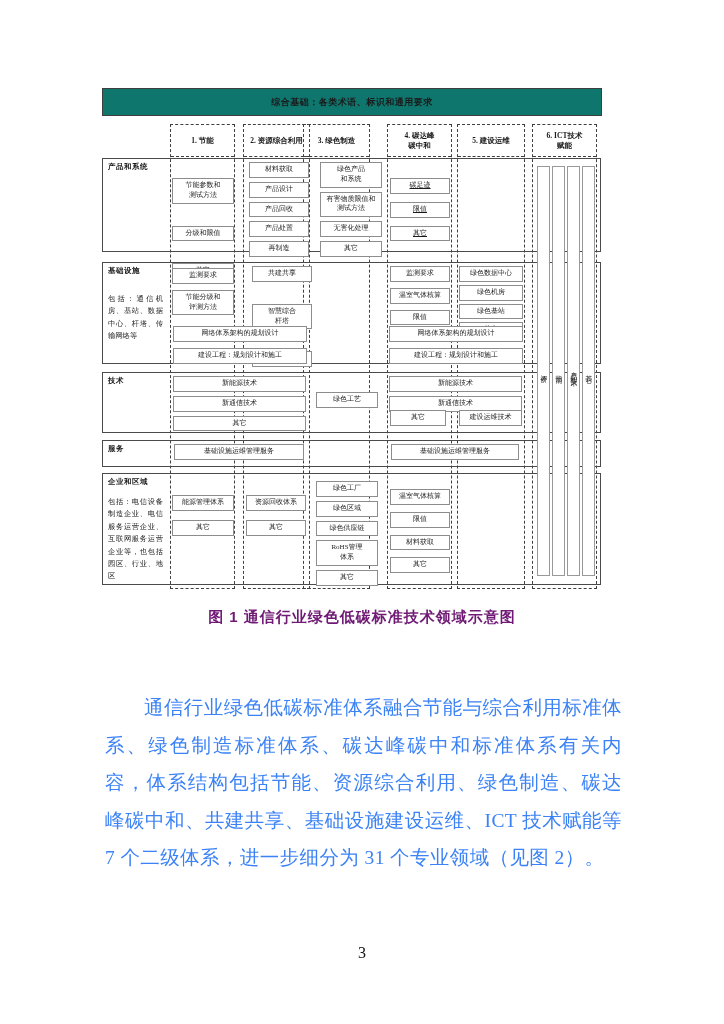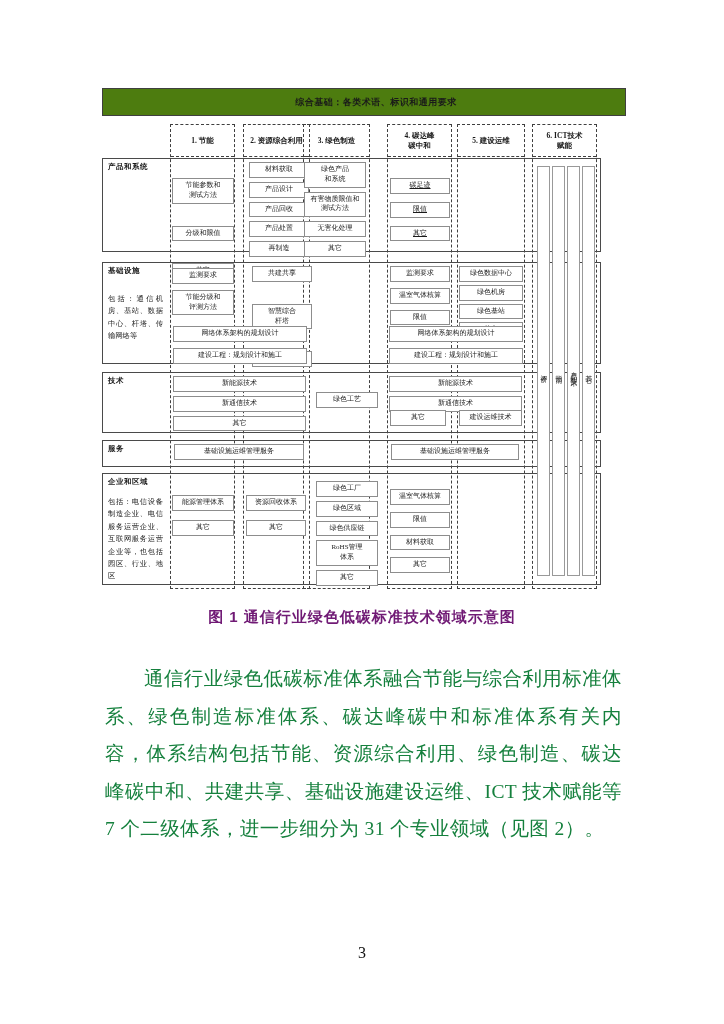--- a/index.html
+++ b/index.html
@@ -3,21 +3,21 @@
 <meta charset="utf-8">
 <style>
   html,body{margin:0;padding:0;background:#fff;}
   .page{position:relative;width:724px;height:1024px;background:#ffffff;overflow:hidden;
         font-family:"Liberation Serif","DejaVu Serif",serif;color:#1a1a1a;}
 
   
   .diagram{position:absolute;left:100px;top:86px;width:508px;height:506px;}
   .banner{position:absolute;left:2px;top:2px;width:498px;height:26px;
           border:1.5px solid #3f3f3f;display:flex;align-items:center;justify-content:center;
-          font-size:9px;font-weight:bold;letter-spacing:.5px;background:#4d7c0f;padding-left:24px;}
+          font-size:9px;font-weight:bold;letter-spacing:.5px;background:#0f766e;}
   .dcol{position:absolute;top:38px;height:465px;border:1px dashed #3f3f3f;box-sizing:border-box;}
   .col-head{height:31px;border-bottom:1px dashed #3f3f3f;display:flex;align-items:center;
             justify-content:center;text-align:center;font-size:7.5px;font-weight:bold;
             white-space:pre-line;line-height:1.25;}
   .rrow{position:absolute;left:2px;width:499px;border:1.4px solid #4a4a4a;box-sizing:border-box;background:transparent;}
   .row-label{position:absolute;left:5px;top:3px;font-size:7.5px;font-weight:bold;letter-spacing:.5px;}
   .row-desc{position:absolute;left:5px;width:55px;font-size:7.3px;line-height:1.7;text-align:justify;}
   .stack{position:absolute;display:flex;flex-direction:column;}
   .box{border:1px solid #8d8d8d;background:#fff;text-align:center;font-size:7px;
        line-height:1.4;padding:2px 1px;white-space:pre-line;color:#222;}
@@ -25,22 +25,22 @@
   .ict-bar{width:11px;border:1px solid #999;background:#fff;display:flex;align-items:center;
            justify-content:center;writing-mode:vertical-rl;font-size:6.8px;letter-spacing:2px;color:#222;}
 
   
   .g3{gap:3px}.g4{gap:4px}.g5{gap:22px}.g6{gap:6px}.g7{gap:7px}.g8{gap:8px}.g9{gap:9px}
 
   
   .caption{position:absolute;left:0;top:608px;width:724px;text-align:center;
            font-family:"Liberation Sans","DejaVu Sans",sans-serif;
            font-size:15px;font-weight:bold;letter-spacing:1px;color:#701a75;}
-  .para{position:absolute;left:105px;top:660px;width:517px;font-size:19.5px;
-        line-height:37.6px;text-align:justify;text-indent:2em;color:#15803d;letter-spacing:.4px;}
+  .para{position:absolute;left:105px;top:689px;width:517px;font-size:19.5px;
+        line-height:37.6px;text-align:justify;text-indent:2em;color:#3b82f6;letter-spacing:.4px;}
   .pageno{position:absolute;left:0;top:944px;width:724px;text-align:center;font-size:16px;color:#111;}
 </style>
 </head>
 <body>
 
 <div class="page">
 
   <div class="diagram">
 
     <div class="banner">综合基础：各类术语、标识和通用要求</div>
@@ -90,21 +90,21 @@
         <div class="box">分级和限值</div>
         <div class="box">其它</div>
       </div>
     <div class="stack g4" style="left:149px;top:76px;width:60px;">
         <div class="box">材料获取</div>
         <div class="box">产品设计</div>
         <div class="box">产品回收</div>
         <div class="box">产品处置</div>
         <div class="box">再制造</div>
       </div>
-    <div class="stack g4" style="left:204px;top:76px;width:62px;justify-content:space-between;">
+    <div class="stack g4" style="left:220px;top:76px;width:62px;justify-content:space-between;">
         <div class="box">绿色产品
 和系统</div>
         <div class="box">有害物质限值和
 测试方法</div>
         <div class="box">无害化处理</div>
         <div class="box">其它</div>
       </div>
     <div class="stack g8" style="left:290px;top:92px;width:60px;text-decoration:underline;">
         <div class="box">碳足迹</div>
         <div class="box">限值</div>

